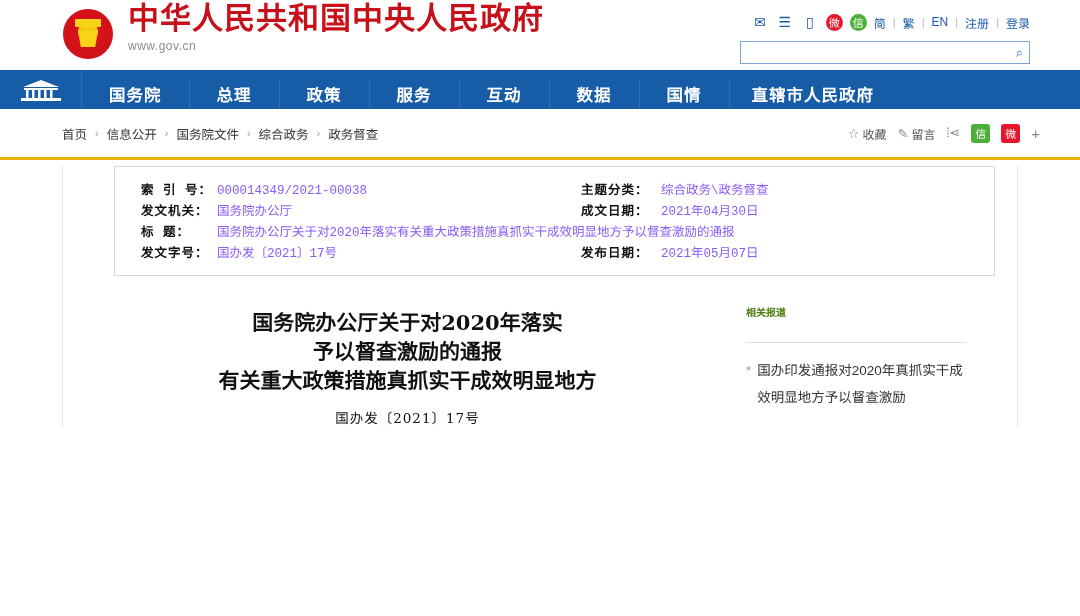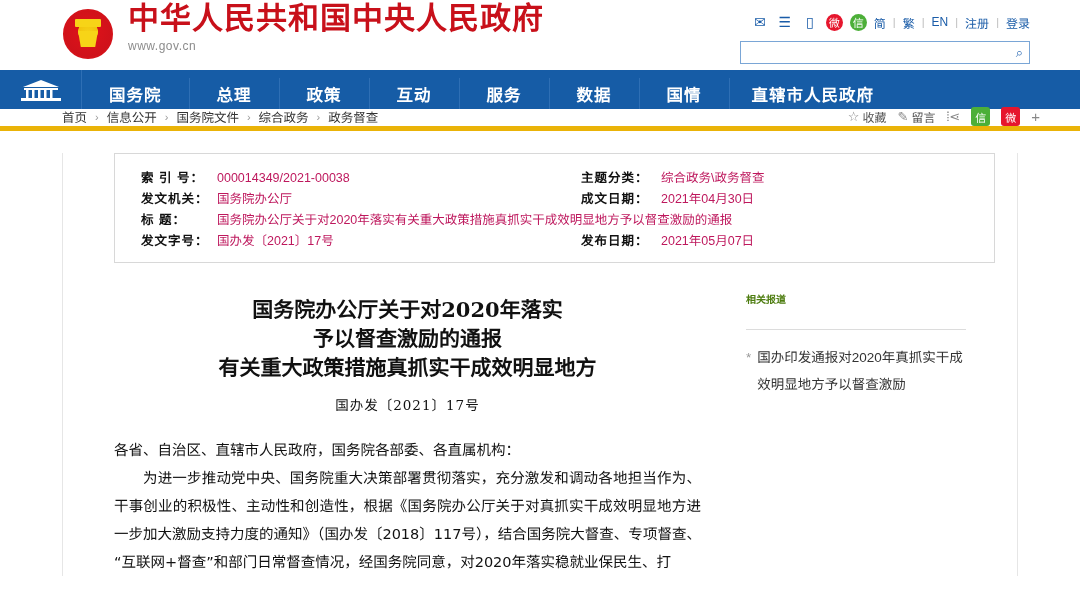--- a/index.html
+++ b/index.html
@@ -145,24 +145,24 @@
     border-right: 1px solid #2e6fb5;
     letter-spacing: 1px;
     cursor: pointer;
     font-family: Liberation Sans, sans-serif;
     margin-top: 8px;
   }
   .nav-item.last { border-right: none; padding: 0 22px; }
 
   
   .crumbbar {
-    height: 22px;
-    border-bottom: 5px solid #eab308;
-    display: flex;
-    align-items: flex-end;
+    height: 51px;
+    border-bottom: 3px solid #eab308;
+    display: flex;
+    align-items: center;
     position: relative;
     background: #fff;
   }
   .crumbs {
     margin-left: 62px;
     font-size: 12.5px;
     color: #333;
     display: flex;
     align-items: center;
     gap: 8px;
@@ -188,43 +188,44 @@
   .cbadge.green { background: #4caf38; }
   .cbadge.red { background: #e6162d; }
   .cplus { color: #888; font-size: 15px; }
 
   
   .content {
     position: relative;
     padding: 0 62px;
   }
   .meta-table {
-    margin: 22px 52px 0 52px;
+    margin: 6px 52px 0 52px;
     border: 1px solid #d8d8d8;
     padding: 14px 26px 10px 26px;
     font-size: 12.5px;
     color: #222;
     line-height: 20px;
     width: 881px;
+    font-family: Liberation Mono, monospace;
   }
   .meta-row {
     display: flex;
     margin-bottom: 1px;
   }
   .meta-cell { display: flex; }
   .meta-cell.left { width: 440px; }
   .meta-label {
     color: #111;
     font-weight: bold;
     white-space: nowrap;
     width: 76px;
     letter-spacing: 1px;
   }
   .meta-label.wide { width: 80px; }
-  .meta-val { color: #be185d; text-align: center; }
+  .meta-val { color: #8b5cf6; text-align: center; }
 
   .body-wrap {
     display: flex;
     margin: 18px 52px 0 52px;
   }
   .doc-main {
     width: 640px;
   }
   .doc-title {
     text-align: center;
@@ -334,22 +335,22 @@
       <rect x="13" y="13" width="2.5" height="8" fill="#ffffff"></rect>
       <rect x="19" y="13" width="2.5" height="8" fill="#ffffff"></rect>
       <rect x="25" y="13" width="2.5" height="8" fill="#ffffff"></rect>
       <rect x="31" y="13" width="2.5" height="8" fill="#ffffff"></rect>
       <polygon points="22,3 40,10 4,10" fill="#ffffff"></polygon>
     </svg>
   </div>
   <div class="nav-item">国务院</div>
   <div class="nav-item">总理</div>
   <div class="nav-item">政策</div>
+  <div class="nav-item">服务</div>
   <div class="nav-item">互动</div>
-  <div class="nav-item">服务</div>
   <div class="nav-item">数据</div>
   <div class="nav-item">国情</div>
   <div class="nav-item last">直辖市人民政府</div>
 </div>
 
 <div class="crumbbar">
   <div class="crumbs">
     <a href="#">首页</a>
     <span class="crumb-sep">›</span>
     <a href="#">信息公开</a>
@@ -422,24 +423,20 @@
   </div>
 
   <div class="body-wrap">
     <div class="doc-main">
       <div class="doc-title">
         <div>国务院办公厅关于对2020年落实</div>
         <div>予以督查激励的通报</div>
         <div>有关重大政策措施真抓实干成效明显地方</div>
       </div>
       <div class="doc-number">国办发〔2021〕17号</div>
-      <div class="doc-body">
-        <p>各省、自治区、直辖市人民政府，国务院各部委、各直属机构：</p>
-        <p class="indent">为进一步推动党中央、国务院重大决策部署贯彻落实，充分激发和调动各地担当作为、干事创业的积极性、主动性和创造性，根据《国务院办公厅关于对真抓实干成效明显地方进一步加大激励支持力度的通知》（国办发〔2018〕117号），结合国务院大督查、专项督查、“互联网+督查”和部门日常督查情况，经国务院同意，对2020年落实稳就业保民生、打</p>
-      </div>
     </div>
 
     <div class="side">
       <div class="side-head">相关报道</div>
       <div class="side-list">
         <div class="side-item">
           <span class="side-dot">*</span>
           <a class="side-link" href="#">国办印发通报对2020年真抓实干成效明显地方予以督查激励</a>
         </div>
       </div>

